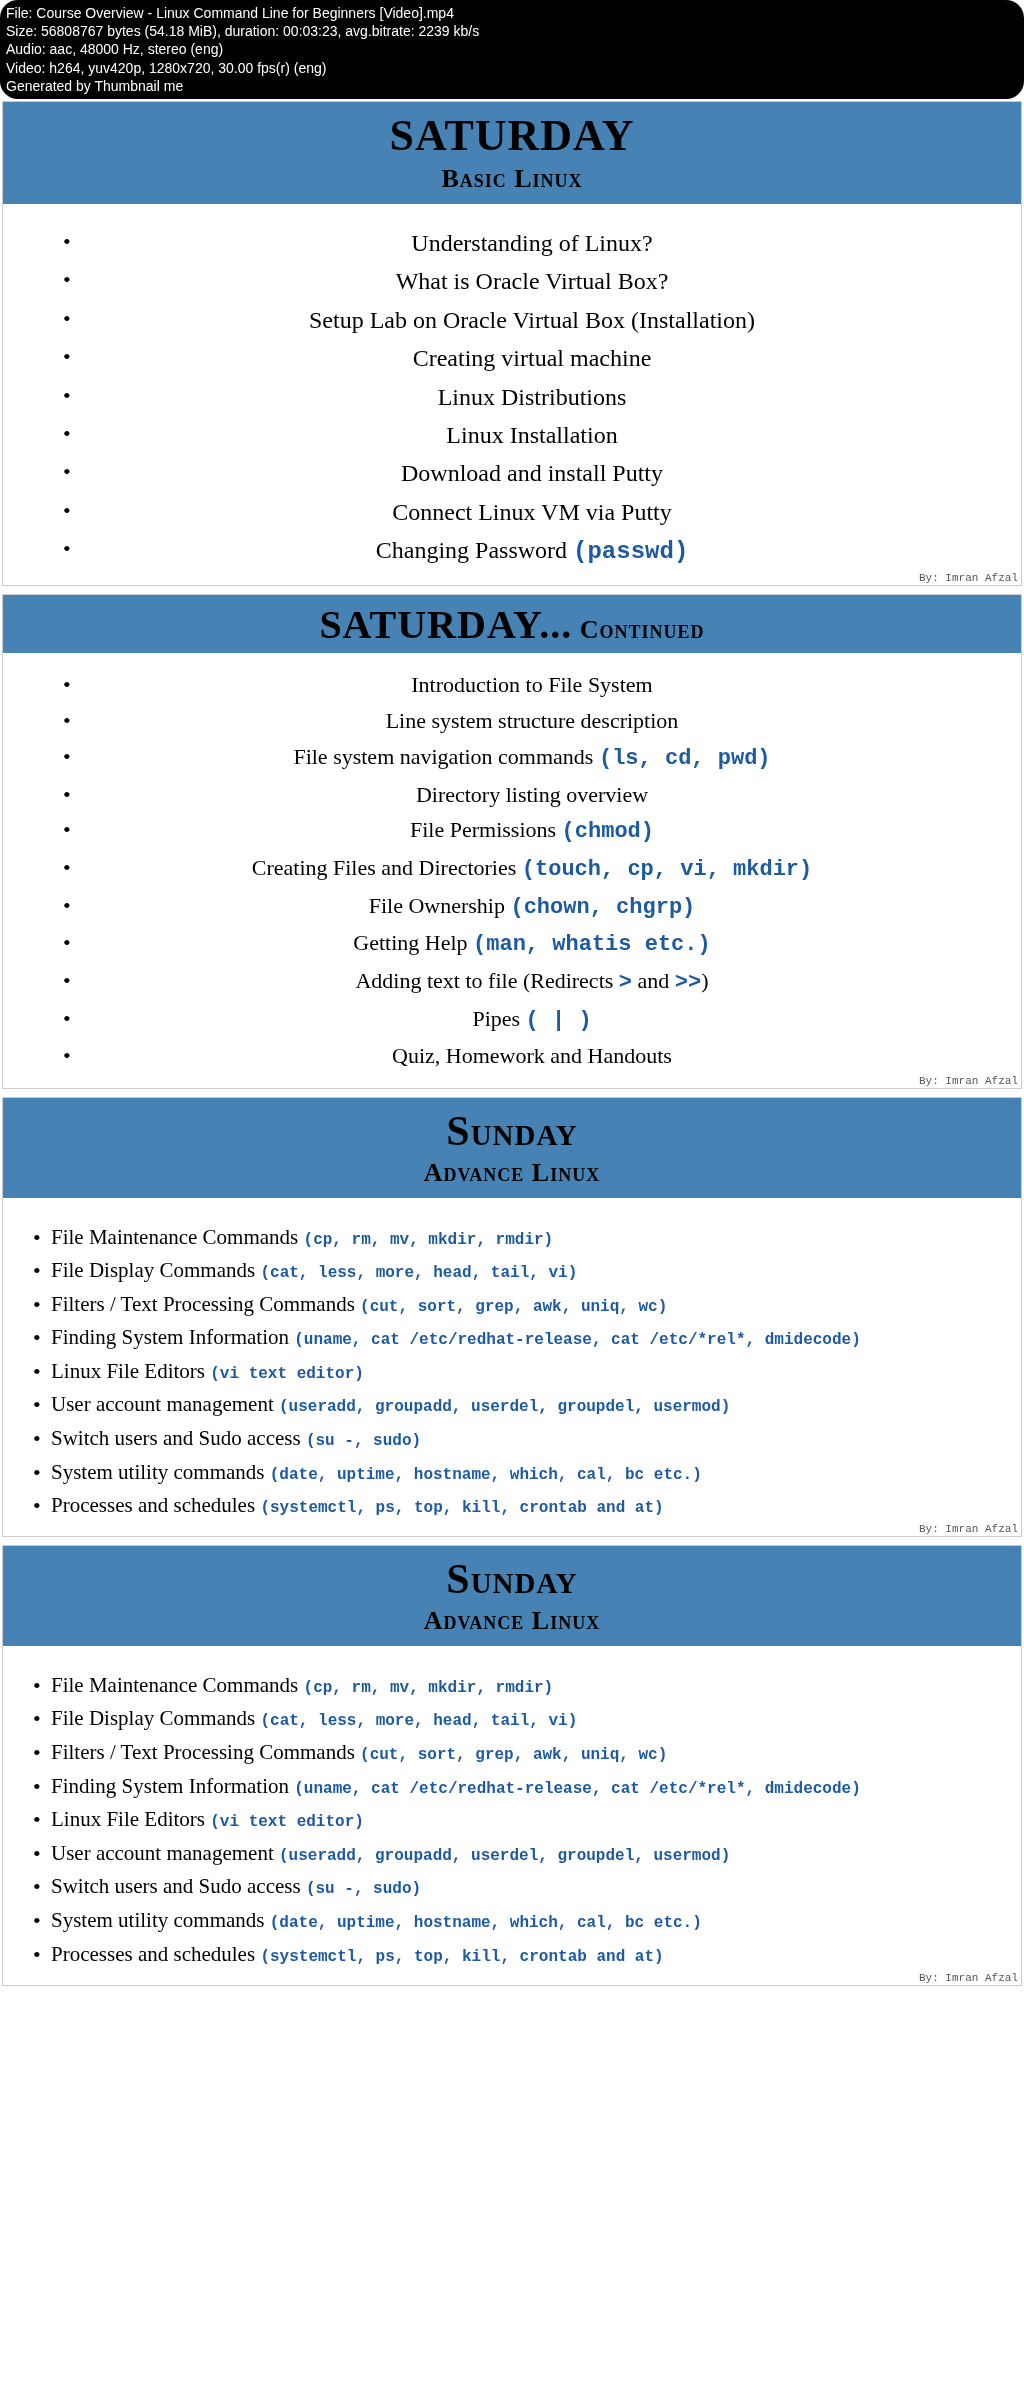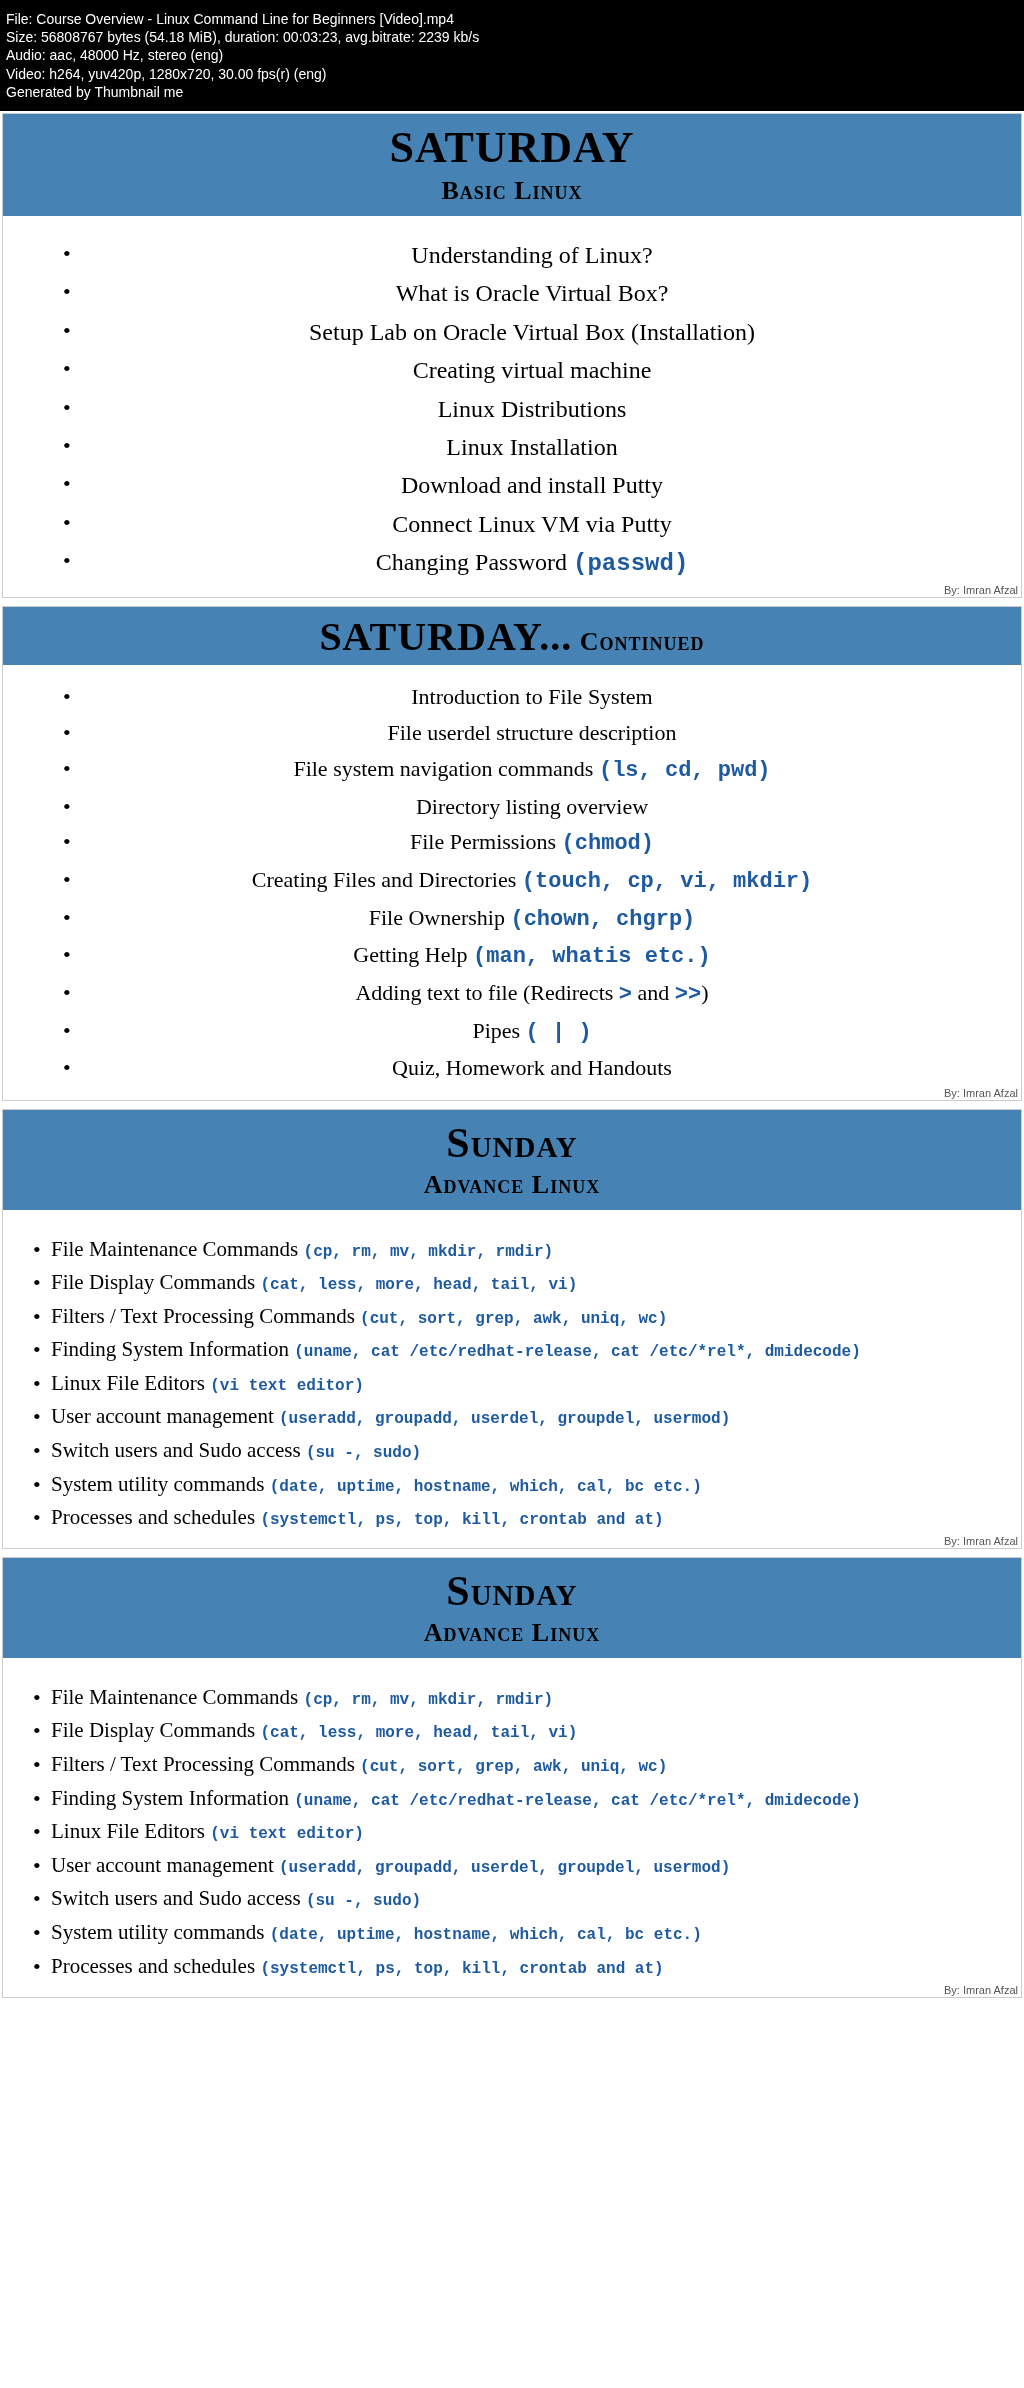--- a/index.html
+++ b/index.html
@@ -10,22 +10,23 @@
     body {
       background: #fff;
       font-family: Georgia, 'Times New Roman', serif;
       width: 1024px;
     }
     .info-bar {
       background: #000;
       color: #fff;
       font-family: Arial, sans-serif;
       font-size: 14px;
-      padding: 10px 6px;
+      padding: 4px 6px;
       line-height: 1.3;
+      border-radius: 18px;
     }
     .slide {
       border: 1px solid #ccc;
       margin: 2px 2px 8px 2px;
       background: #fff;
       position: relative;
     }
     .slide-header {
       background: #4682b4;
       text-align: center;
@@ -97,21 +98,21 @@
       font-weight: bold;
       color: #1e5aa0;
       font-size: 16px;
     }
     .credit {
       position: absolute;
       right: 3px;
       bottom: 1px;
       font-size: 11px;
       color: #555;
-      font-family: Liberation Sans, sans-serif;
+      font-family: Liberation Mono, monospace;
     }
   </style>
 </head>
 <body>
 
 <div class="info-bar">
   <div>File: Course Overview - Linux Command Line for Beginners [Video].mp4</div>
   <div>Size: 56808767 bytes (54.18 MiB), duration: 00:03:23, avg.bitrate: 2239 kb/s</div>
   <div>Audio: aac, 48000 Hz, stereo (eng)</div>
   <div>Video: h264, yuv420p, 1280x720, 30.00 fps(r) (eng)</div>
@@ -139,21 +140,21 @@
   <div class="credit">By: Imran Afzal</div>
 </div>
 
 <div class="slide">
   <div class="slide-header thin">
     <span class="slide-title" style="font-size:40px">SATURDAY...</span><span class="slide-title-cont"> Continued</span>
   </div>
   <div class="slide-body" style="padding-top:14px">
     <ul>
       <li style="font-size:22px">Introduction to File System</li>
-      <li style="font-size:22px">File userdel structure description</li>
+      <li style="font-size:22px">Line system structure description</li>
       <li style="font-size:22px"><span>File system navigation commands </span><span class="mono">(ls, cd, pwd)</span></li>
       <li style="font-size:22px">Directory listing overview</li>
       <li style="font-size:22px"><span>File Permissions </span><span class="mono">(chmod)</span></li>
       <li style="font-size:22px"><span>Creating Files and Directories </span><span class="mono">(touch, cp, vi, mkdir)</span></li>
       <li style="font-size:22px"><span>File Ownership </span><span class="mono">(chown, chgrp)</span></li>
       <li style="font-size:22px"><span>Getting Help </span><span class="mono">(man, whatis etc.)</span></li>
       <li style="font-size:22px"><span>Adding text to file (Redirects </span><span class="mono">&gt;</span><span> and </span><span class="mono">&gt;&gt;</span><span>)</span></li>
       <li style="font-size:22px"><span>Pipes </span><span class="mono">( | )</span></li>
       <li style="font-size:22px">Quiz, Homework and Handouts</li>
     </ul>

